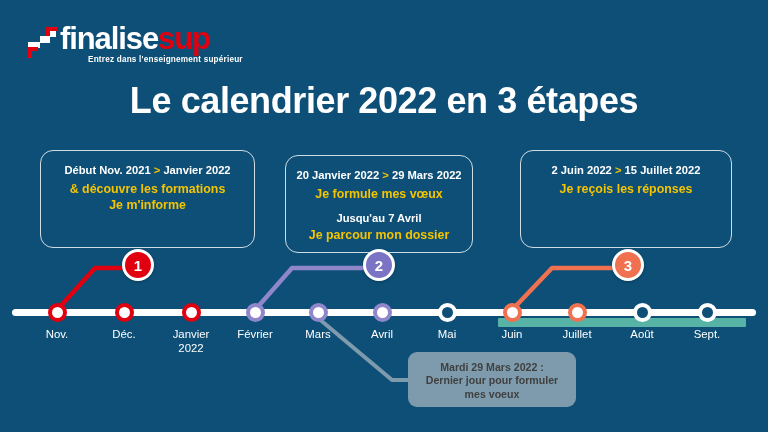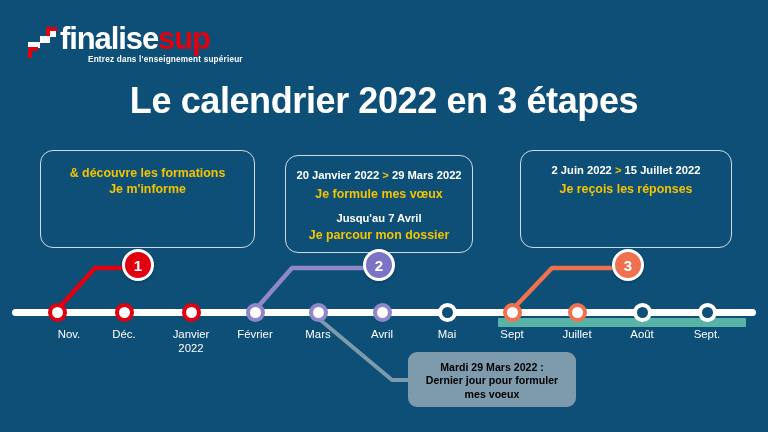--- a/index.html
+++ b/index.html
@@ -92,21 +92,21 @@
   .mlabel{
     position:absolute;top:327px;width:90px;margin-left:-45px;
     text-align:center;color:#ffffff;font-size:11.4px;line-height:14px;
   }
   .mlabel .yr{display:block;}
 
   
   .tooltip{
     position:absolute;left:408px;top:352px;width:168px;height:55px;
     background:#7e9bad;border-radius:9px;box-sizing:border-box;
-    color:#000000;text-align:center;padding-top:8px;
+    color:#404040;text-align:center;padding-top:8px;
   }
   .tt-l1{font-size:10.6px;font-weight:700;line-height:14px;}
   .tt-l2{font-size:10.6px;font-weight:700;line-height:13.5px;}
 </style>
 </head>
 <body>
 
 <div class="stage">
 
   <div class="logo">
@@ -128,20 +128,25 @@
     <path d="M57 310 L95 268 L128 268" stroke="#e1000f" stroke-width="4.5" fill="none" stroke-linecap="round" stroke-linejoin="round"></path>
 
     <path d="M255 310 L292 268 L368 268" stroke="#8f87c9" stroke-width="4.5" fill="none" stroke-linecap="round" stroke-linejoin="round"></path>
 
     <path d="M512 310 L552 268 L618 268" stroke="#f0714f" stroke-width="4.5" fill="none" stroke-linecap="round" stroke-linejoin="round"></path>
 
     <path d="M318 318 L392 380 L412 380" stroke="#7e9bad" stroke-width="4" fill="none" stroke-linecap="round" stroke-linejoin="round"></path>
   </svg>
 
   <div class="card c1">
+    <div class="c-range">
+      <span>Début Nov. 2021</span>
+      <span class="arrow">&gt;</span>
+      <span>Janvier 2022</span>
+    </div>
     <div class="c-main">
       <div>&amp; découvre les formations</div>
       <div>Je m'informe</div>
     </div>
   </div>
 
   <div class="card c2">
     <div class="c-range">
       <span>20 Janvier 2022</span>
       <span class="arrow">&gt;</span>
@@ -176,28 +181,28 @@
       <div class="dot purple" style="left: 245.5px;"></div>
       <div class="dot purple" style="left: 308.5px;"></div>
       <div class="dot purple" style="left: 372.5px;"></div>
       <div class="dot plain" style="left: 437.5px;"></div>
       <div class="dot orange" style="left: 502.5px;"></div>
       <div class="dot orange" style="left: 567.5px;"></div>
       <div class="dot plain" style="left: 632.5px;"></div>
       <div class="dot plain" style="left: 697.5px;"></div>
     </div>
   <div id="timeline-labels">
-      <div class="mlabel" style="left: 69px;"><span>Nov.</span></div>
+      <div class="mlabel" style="left: 57px;"><span>Nov.</span></div>
       <div class="mlabel" style="left: 124px;"><span>Déc.</span></div>
       <div class="mlabel" style="left: 191px;"><span>Janvier</span><span class="yr">2022</span></div>
       <div class="mlabel" style="left: 255px;"><span>Février</span></div>
       <div class="mlabel" style="left: 318px;"><span>Mars</span></div>
       <div class="mlabel" style="left: 382px;"><span>Avril</span></div>
       <div class="mlabel" style="left: 447px;"><span>Mai</span></div>
-      <div class="mlabel" style="left: 512px;"><span>Sept</span></div>
+      <div class="mlabel" style="left: 512px;"><span>Juin</span></div>
       <div class="mlabel" style="left: 577px;"><span>Juillet</span></div>
       <div class="mlabel" style="left: 642px;"><span>Août</span></div>
       <div class="mlabel" style="left: 707px;"><span>Sept.</span></div>
     </div>
 
   <div class="tooltip">
     <div class="tt-l1">Mardi 29 Mars 2022 :</div>
     <div class="tt-l2">Dernier jour pour formuler</div>
     <div class="tt-l2">mes voeux</div>
   </div>

